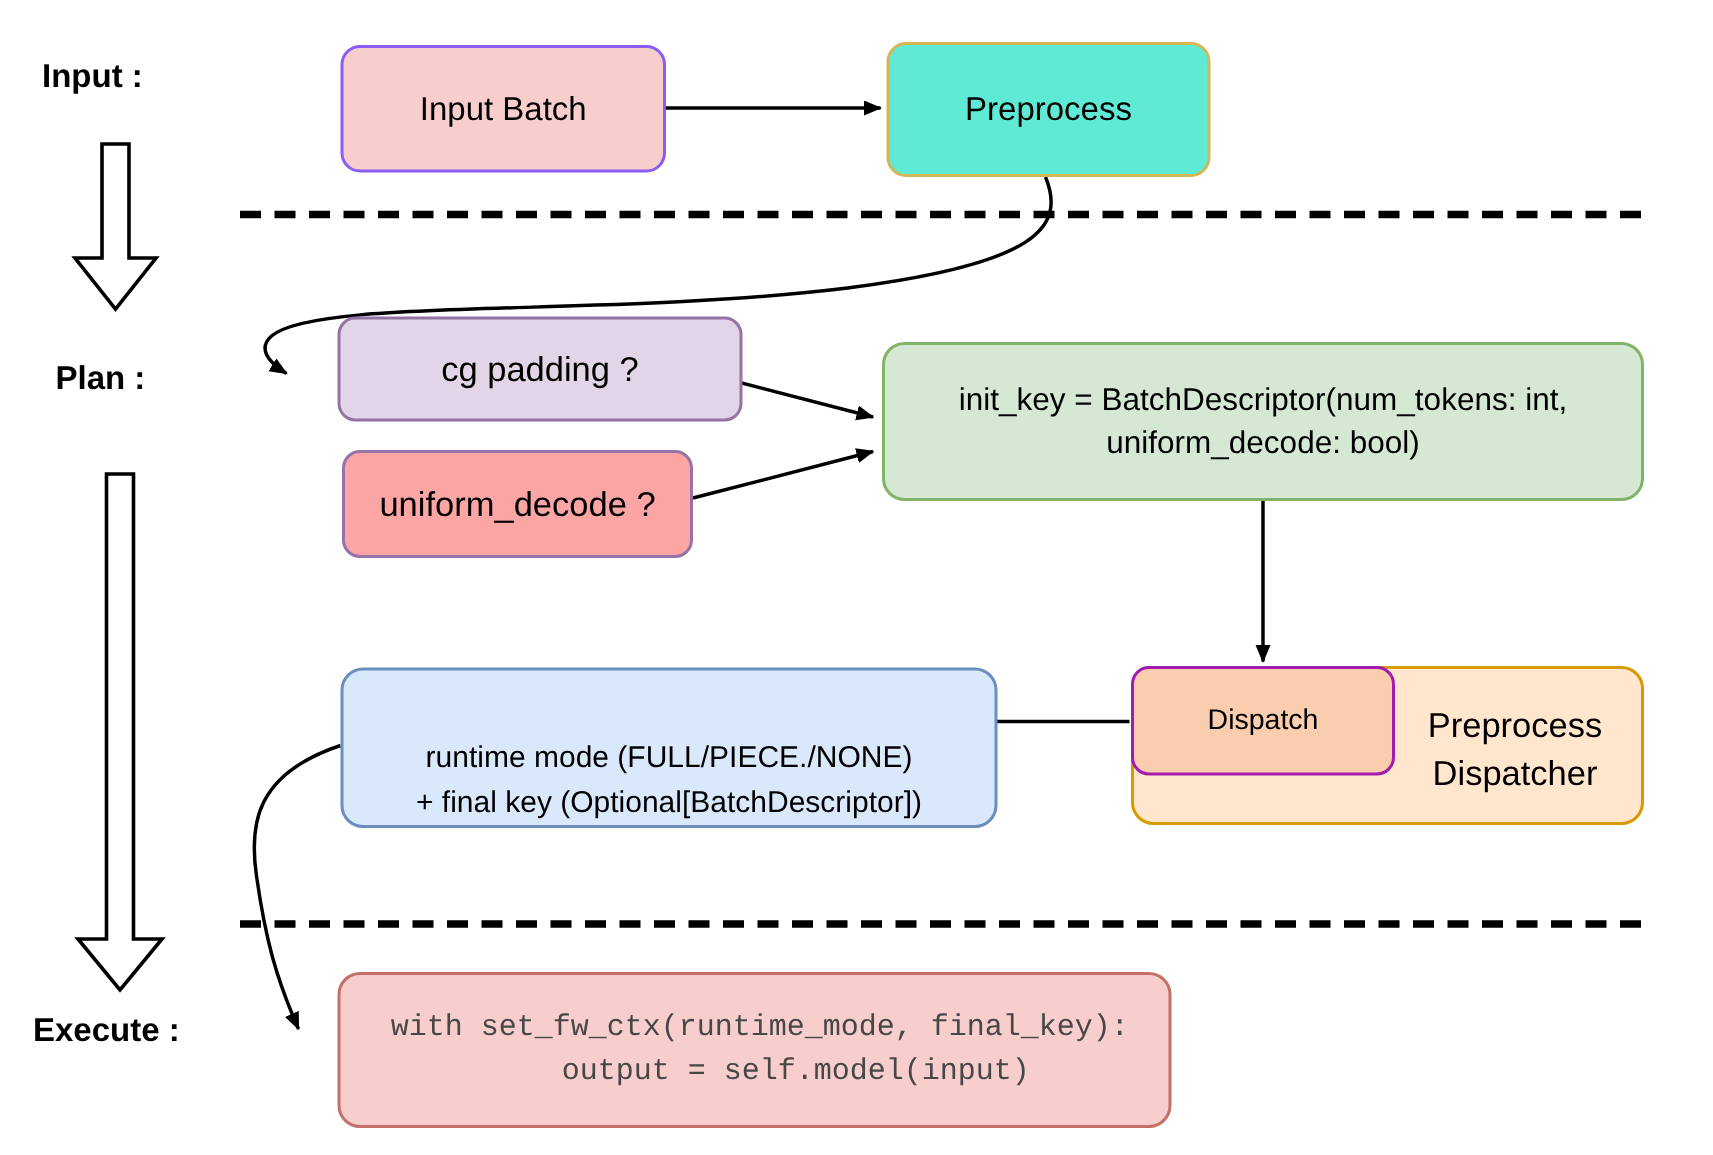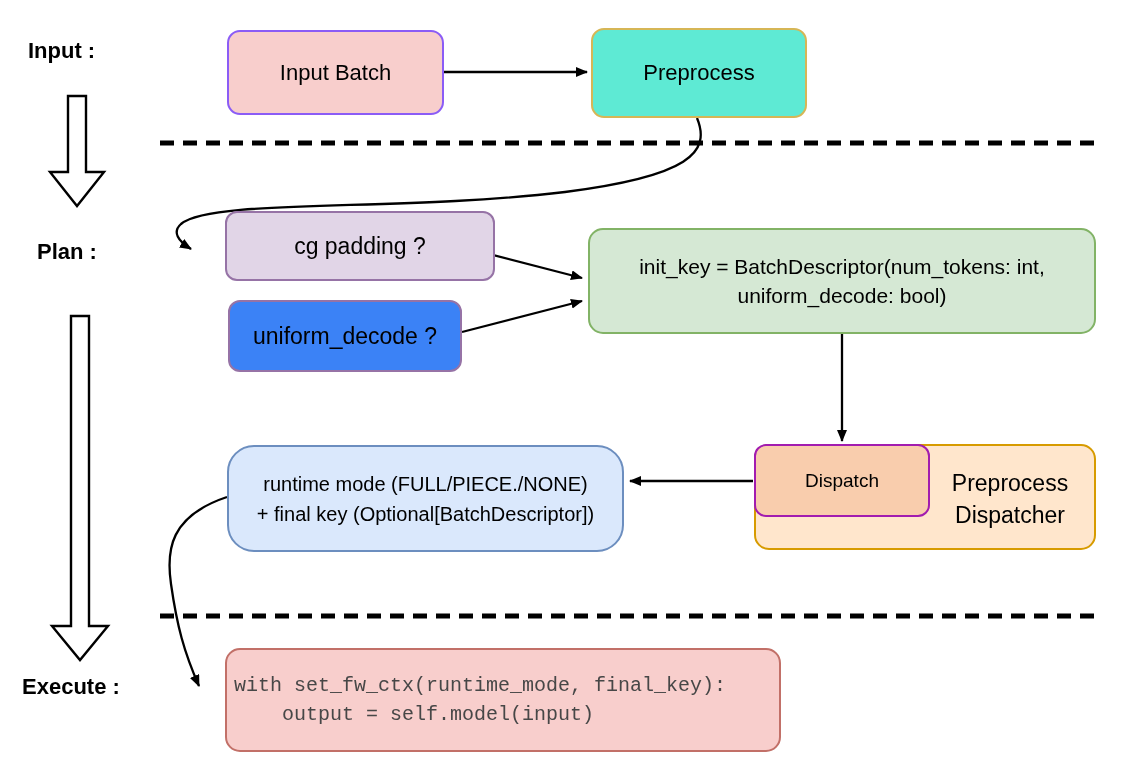--- a/index.html
+++ b/index.html
@@ -11,30 +11,30 @@
     position:absolute;font-weight:bold;font-size:22px;color:#000;white-space:nowrap;
   }
   .node{
     position:absolute;display:flex;flex-direction:column;align-items:center;justify-content:center;
     box-sizing:border-box;text-align:center;line-height:1.32;
   }
   .node .ln{white-space:nowrap;}
   .node-input-batch{left:227px;top:30px;width:217px;height:85px;background:#f8cecc;border:2px solid #8b5cf6;border-radius:13px;font-size:22px;}
   .node-preprocess{left:591px;top:28px;width:216px;height:90px;background:#5eead4;border:2px solid #d6b656;border-radius:13px;font-size:22px;}
   .node-cg-padding{left:225px;top:211px;width:270px;height:70px;background:#e1d5e7;border:2px solid #9673a6;border-radius:12px;font-size:23px;}
-  .node-uniform-decode{left:228px;top:300px;width:234px;height:72px;background:#3b82f6;border:2px solid #9673a6;border-radius:12px;font-size:23px;}
+  .node-uniform-decode{left:228px;top:300px;width:234px;height:72px;background:#fca5a5;border:2px solid #9673a6;border-radius:12px;font-size:23px;}
   .node-init-key{left:588px;top:228px;width:508px;height:106px;background:#d5e8d4;border:2px solid #82b366;border-radius:15px;font-size:21px;line-height:29px;}
-  .node-runtime-mode{left:227px;top:445px;width:397px;height:107px;background:#dae8fc;border:2px solid #6c8ebf;border-radius:27px;font-size:20px;line-height:30px;}
+  .node-runtime-mode{left:227px;top:445px;width:438px;height:107px;background:#dae8fc;border:2px solid #6c8ebf;border-radius:15px;font-size:20px;line-height:30px;justify-content:flex-end;}
   .node-cudagraph{left:754px;top:444px;width:342px;height:106px;background:#ffe6cc;border:2px solid #d79b00;border-radius:15px;}
   .cudagraph-text{position:absolute;left:930px;top:467px;width:160px;display:flex;flex-direction:column;align-items:center;font-size:23px;line-height:32px;text-align:center;}
   .node-dispatch{left:754px;top:444px;width:176px;height:73px;background:#f9cdad;border:2px solid #a21caf;border-radius:12px;font-size:19px;}
   .node-execute-code{
     left:225px;top:648px;width:556px;height:104px;background:#f8cecc;border:2px solid #c27068;border-radius:15px;
     font-family:"Liberation Mono",monospace;font-size:20px;line-height:29px;color:#474747;
-    align-items:flex-start;padding-left:7px;
+    align-items:center;padding-left:7px;
   }
   .node-execute-code .ln{white-space:pre;}
   .wires{position:absolute;left:0;top:0;width:1142px;height:770px;pointer-events:none;}
   .wires path.conn, .wires line.conn{fill:none;stroke:#000;stroke-width:2.3px;}
   .wires line.dashed{stroke:#000;stroke-width:5px;stroke-dasharray:14 9;}
   .wires path.bigarrow{fill:#ffffff;stroke:#000;stroke-width:2.4px;stroke-linejoin:miter;}
 </style>
 </head>
 <body>
 

